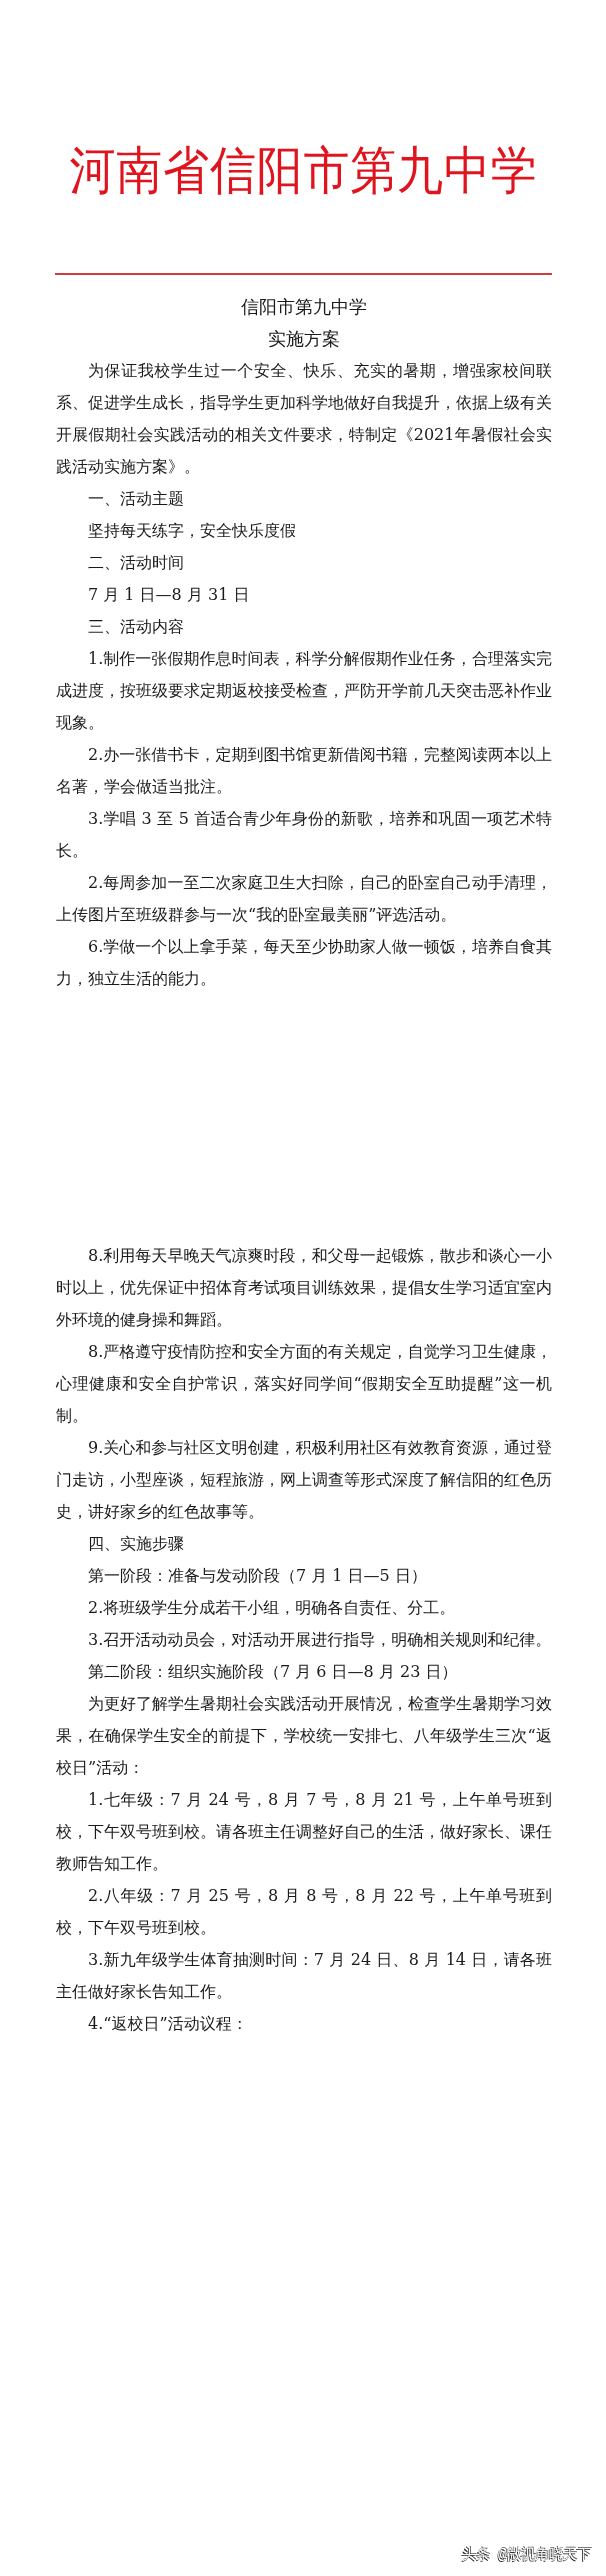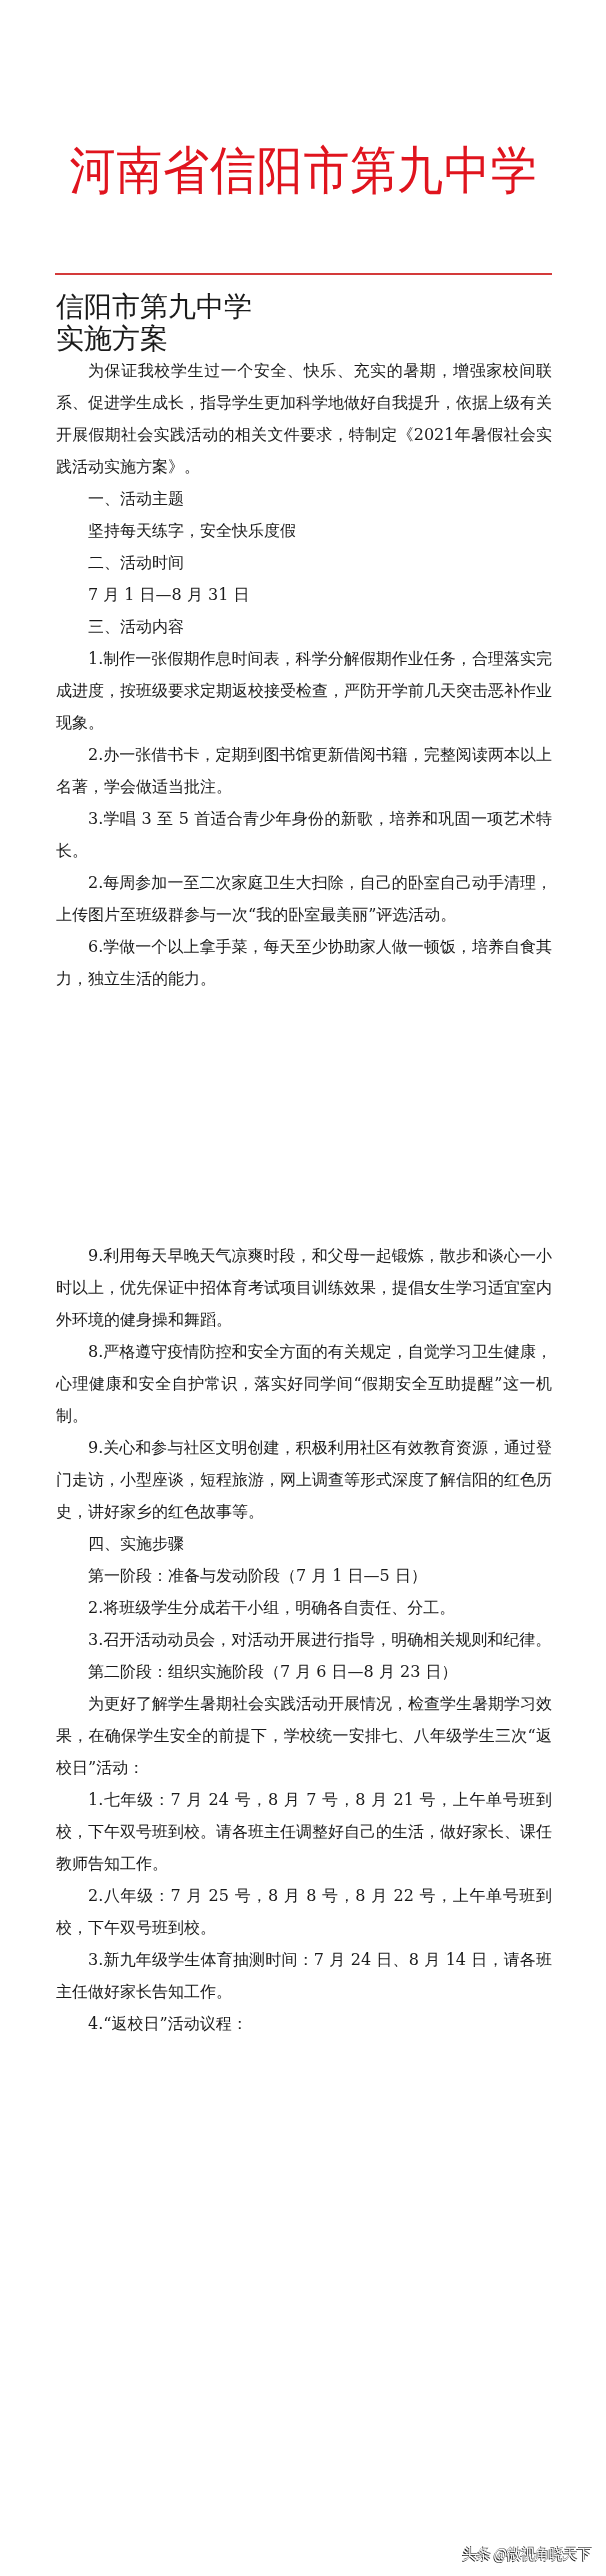--- a/index.html
+++ b/index.html
@@ -3,25 +3,25 @@
 <meta charset="utf-8">
 <style>
   html, body { margin: 0; padding: 0; background: #ffffff; }
   body { width: 607px; height: 2576px; position: relative; overflow: hidden;
          font-family: "DejaVu Serif", "Liberation Serif", serif; color: #1a1a1a; }
   .header-title { position: absolute; left: 0; width: 607px; top: 136px; text-align: center;
          font-family: "DejaVu Sans", "Liberation Sans", sans-serif; font-size: 46px; line-height: 69px;
          color: #e0141e; letter-spacing: 0.8px; transform: scaleY(1.12); }
   .red-rule { position: absolute; left: 55px; width: 497px; top: 273px; height: 2.3px; background: #d43a3a; }
   .doc { position: absolute; left: 56px; width: 496px; top: 291px; }
-  .title-line { font-size: 28px; line-height: 32px; }
+  .title-line { text-align: center; font-size: 18px; line-height: 32px; }
   p { margin: 0; font-size: 16px; line-height: 32px; text-align: justify; }
   .indent { text-indent: 32px; }
   .gap-a { height: 245px; }
-  .watermark { position: absolute; right: 16px; top: 2545px; font-family: Liberation Serif, serif;
+  .watermark { position: absolute; right: 16px; top: 2545px; font-family: Liberation Mono, monospace;
          font-size: 14.5px; color: #ffffff; text-shadow: -0.8px 0.8px 0 #222, 0.8px -0.8px 0 #555; letter-spacing: -0.4px; }
 </style>
 </head>
 <body>
 
 <div class="header-title">河南省信阳市第九中学</div>
 <div class="red-rule"></div>
 
 <div class="doc">
   <div class="title-line">信阳市第九中学</div>
@@ -34,21 +34,21 @@
   <p class="indent">7 月 1 日—8 月 31 日</p>
   <p class="indent">三、活动内容</p>
   <p class="indent">1.制作一张假期作息时间表，科学分解假期作业任务，合理落实完成进度，按班级要求定期返校接受检查，严防开学前几天突击恶补作业现象。</p>
   <p class="indent">2.办一张借书卡，定期到图书馆更新借阅书籍，完整阅读两本以上名著，学会做适当批注。</p>
   <p class="indent">3.学唱 3 至 5 首适合青少年身份的新歌，培养和巩固一项艺术特长。</p>
   <p class="indent">2.每周参加一至二次家庭卫生大扫除，自己的卧室自己动手清理，上传图片至班级群参与一次“我的卧室最美丽”评选活动。</p>
   <p class="indent">6.学做一个以上拿手菜，每天至少协助家人做一顿饭，培养自食其力，独立生活的能力。</p>
 
   <div class="gap-a"></div>
 
-  <p class="indent">9.利用每天早晚天气凉爽时段，和父母一起锻炼，散步和谈心一小时以上，优先保证中招体育考试项目训练效果，提倡女生学习适宜室内外环境的健身操和舞蹈。</p>
+  <p class="indent">8.利用每天早晚天气凉爽时段，和父母一起锻炼，散步和谈心一小时以上，优先保证中招体育考试项目训练效果，提倡女生学习适宜室内外环境的健身操和舞蹈。</p>
   <p class="indent">8.严格遵守疫情防控和安全方面的有关规定，自觉学习卫生健康，心理健康和安全自护常识，落实好同学间“假期安全互助提醒”这一机制。</p>
   <p class="indent">9.关心和参与社区文明创建，积极利用社区有效教育资源，通过登门走访，小型座谈，短程旅游，网上调查等形式深度了解信阳的红色历史，讲好家乡的红色故事等。</p>
 
   <p class="indent">四、实施步骤</p>
   <p class="indent">第一阶段：准备与发动阶段（7 月 1 日—5 日）</p>
   <p class="indent">2.将班级学生分成若干小组，明确各自责任、分工。</p>
   <p class="indent">3.召开活动动员会，对活动开展进行指导，明确相关规则和纪律。</p>
 
   <p class="indent">第二阶段：组织实施阶段（7 月 6 日—8 月 23 日）</p>
   <p class="indent">为更好了解学生暑期社会实践活动开展情况，检查学生暑期学习效果，在确保学生安全的前提下，学校统一安排七、八年级学生三次“返校日”活动：</p>

